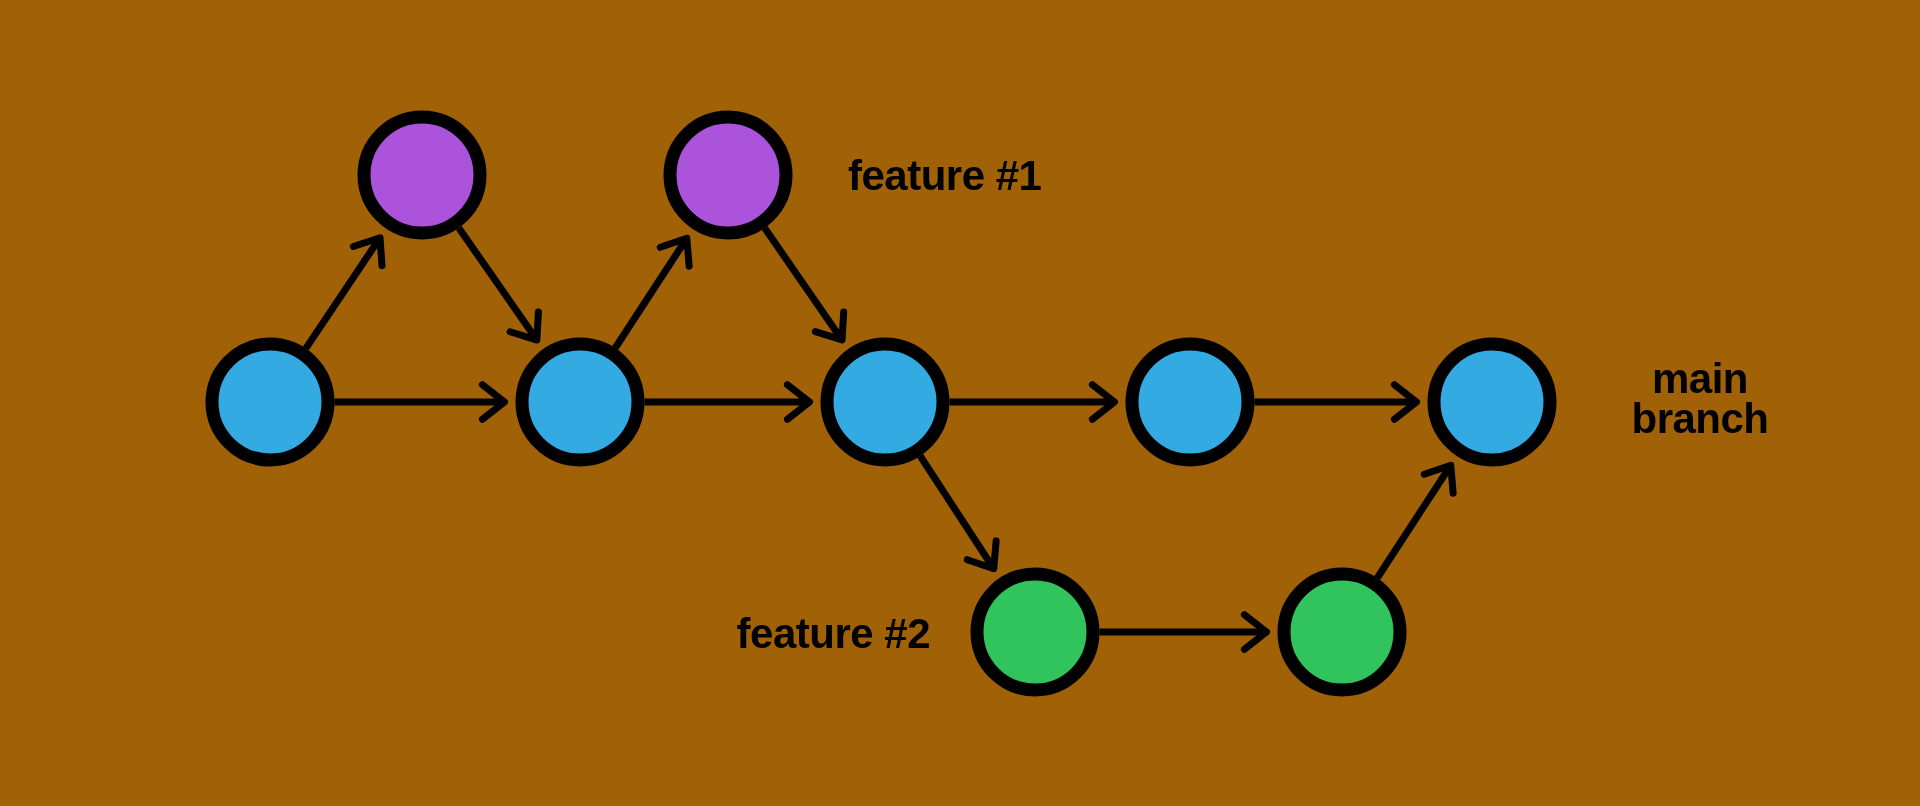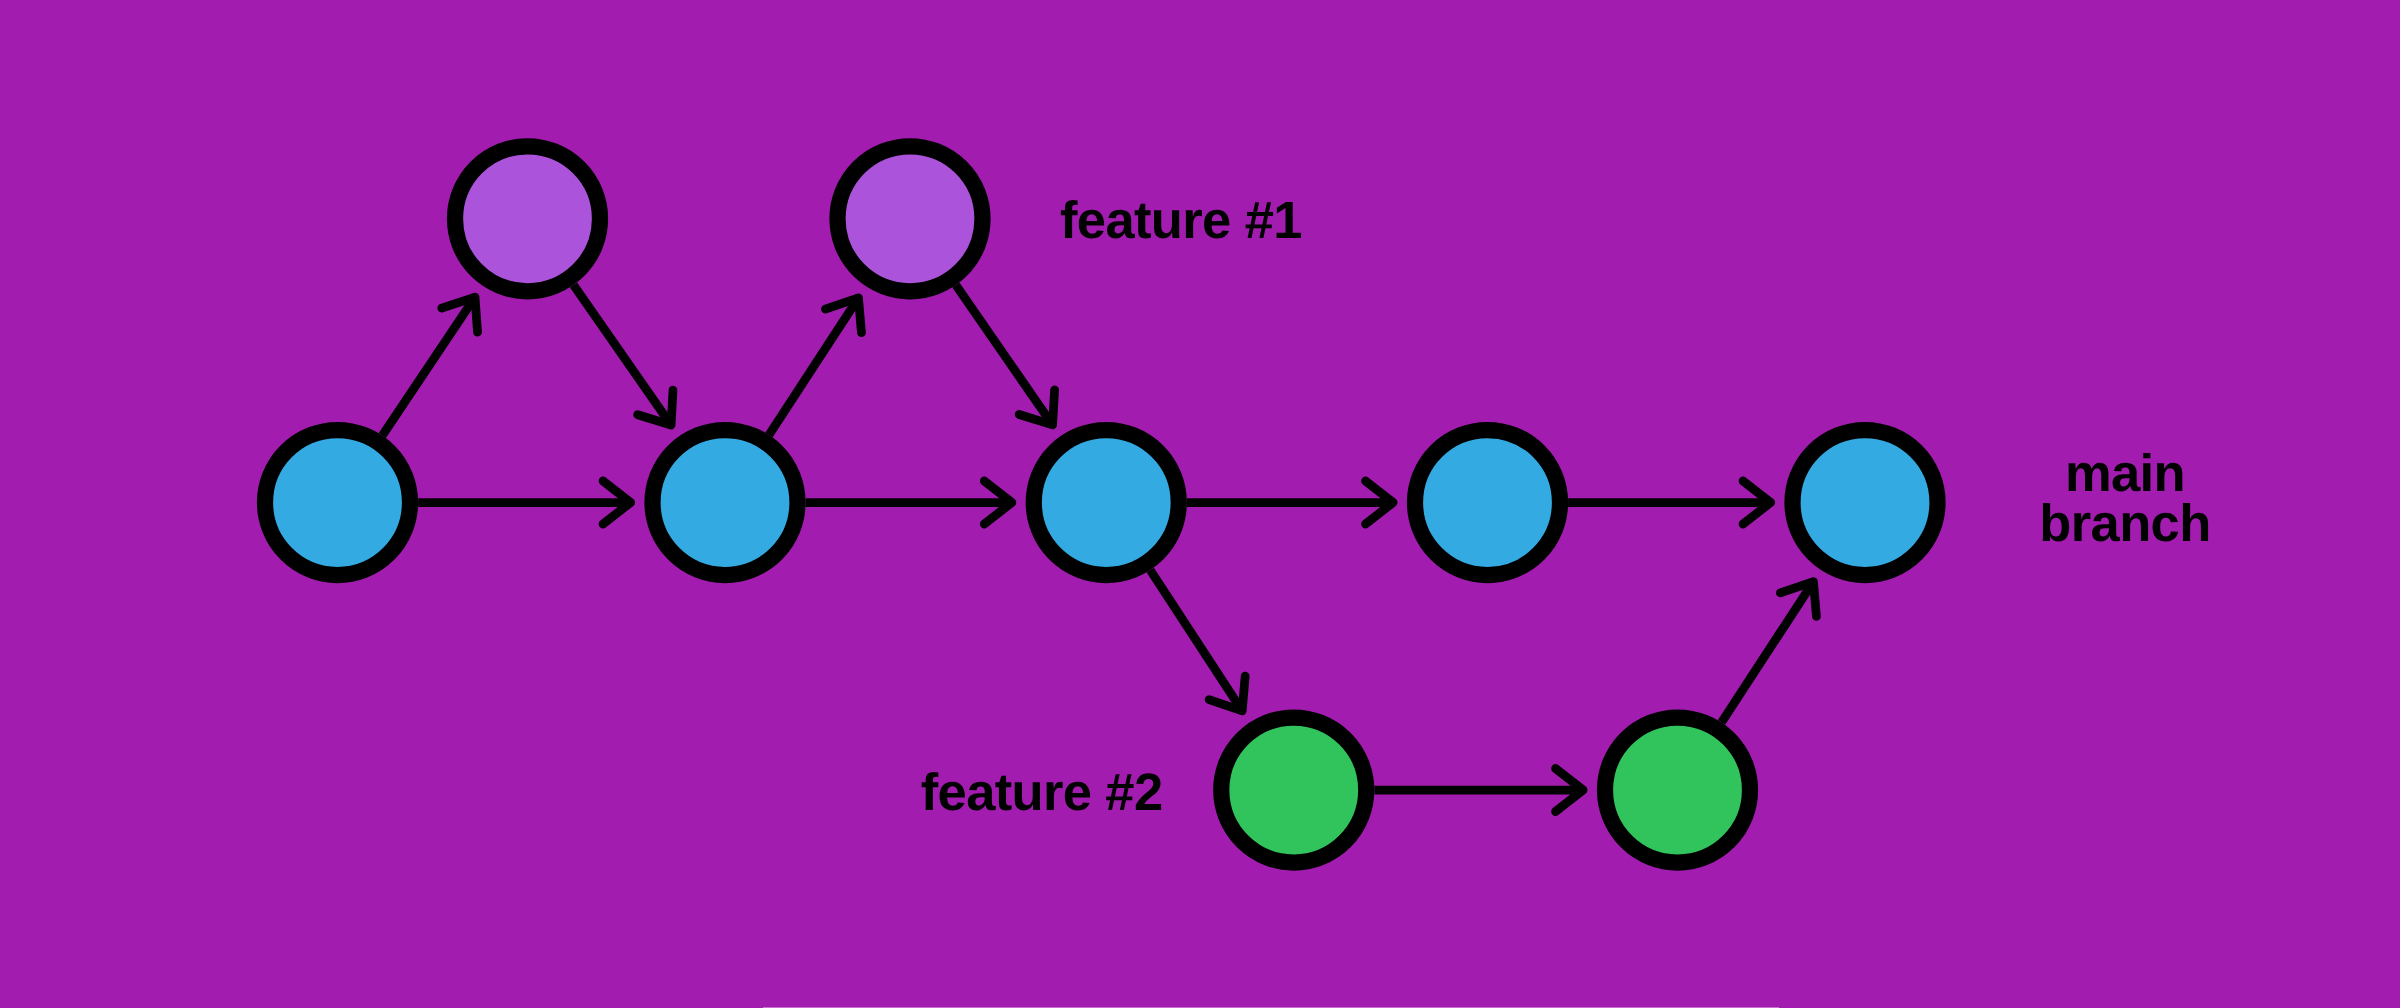--- a/index.html
+++ b/index.html
@@ -25,21 +25,21 @@
     font-family: "Liberation Sans", sans-serif;
     font-weight: 700;
     font-size: 42px;
     letter-spacing: -0.5px;
     fill: #000000;
   }
 </style>
 </head>
 <body>
 
-<div class="canvas" style="background: #a21caf;">
+<div class="canvas" style="background: #a16207;">
   <svg class="diagram" id="diagram-svg" viewBox="0 0 1920 806" xmlns="http://www.w3.org/2000/svg">
       <g>
         <line x1="334.5" y1="402" x2="504.5" y2="402" stroke="#000000" stroke-width="7"></line>
         <polyline points="482.43569889901175,419.2385213091184 504.5,402 482.43569889901175,384.7614786908816" fill="none" stroke="#000000" stroke-width="7" stroke-linecap="round" stroke-linejoin="round"></polyline>
       </g>
       <g>
         <line x1="644.5" y1="402" x2="809.5" y2="402" stroke="#000000" stroke-width="7"></line>
         <polyline points="787.4356988990118,419.2385213091184 809.5,402 787.4356988990118,384.7614786908816" fill="none" stroke="#000000" stroke-width="7" stroke-linecap="round" stroke-linejoin="round"></polyline>
       </g>
       <g>

